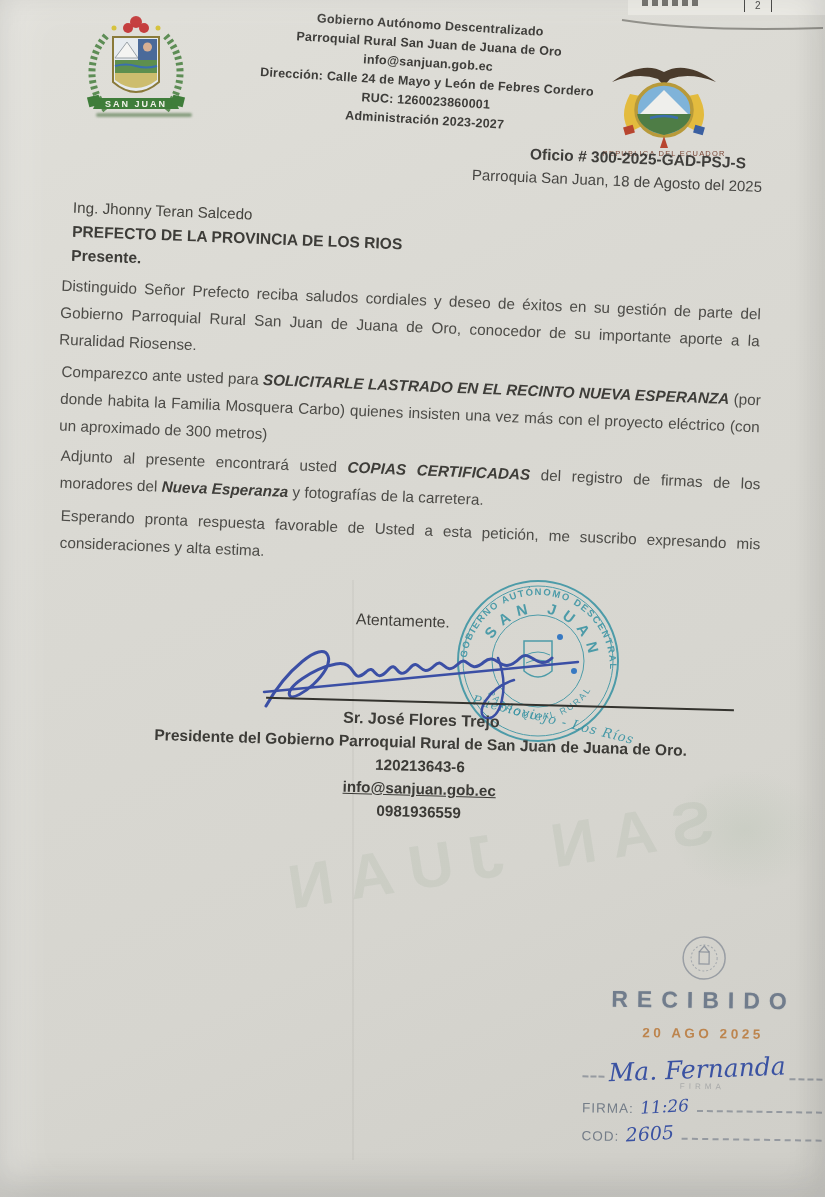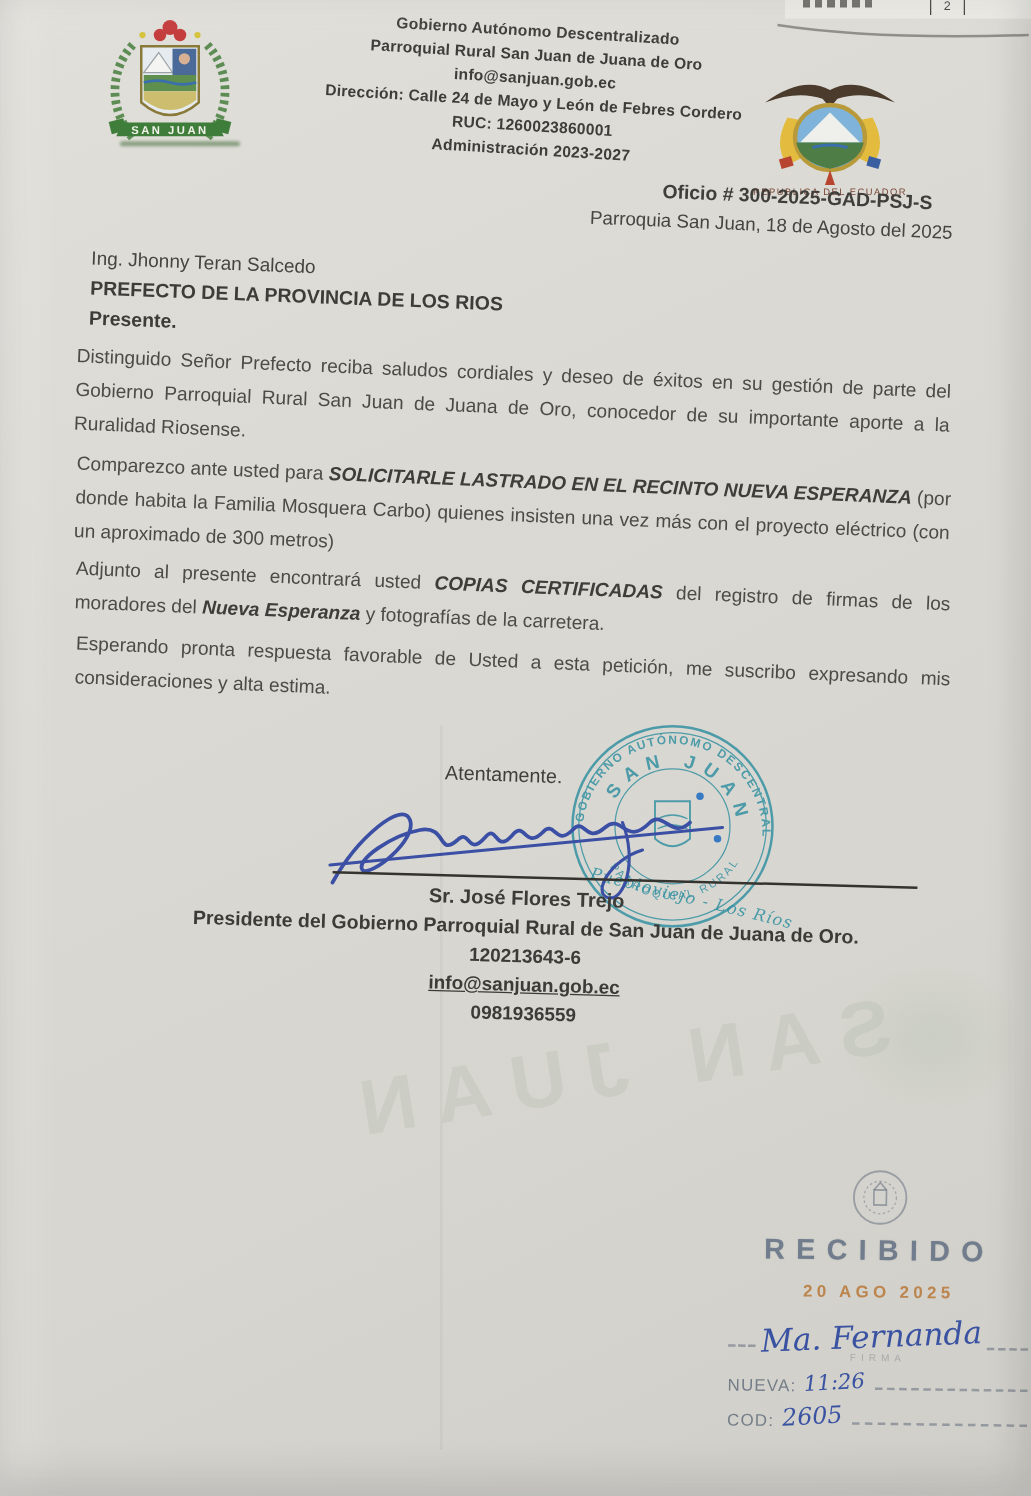--- a/index.html
+++ b/index.html
@@ -206,21 +206,21 @@
     </svg>
     <div class="rcv-title">RECIBIDO</div>
     <div class="rcv-date">20 AGO 2025</div>
     <div class="rcv-sig-row">
       <span class="dash lead"></span>
       <span class="rcv-sig">Ma. Fernanda</span>
       <span class="dash grow"></span>
     </div>
     <div class="rcv-firma">FIRMA</div>
     <div class="rcv-row">
-      <span class="rcv-label">NUEVA:</span>
+      <span class="rcv-label">FIRMA:</span>
       <span class="rcv-val">11:26</span>
       <span class="dash grow"></span>
     </div>
     <div class="rcv-row">
       <span class="rcv-label">COD:</span>
       <span class="rcv-val" style="font-size:19px;">2605</span>
       <span class="dash grow"></span>
     </div>
   </div>
 

